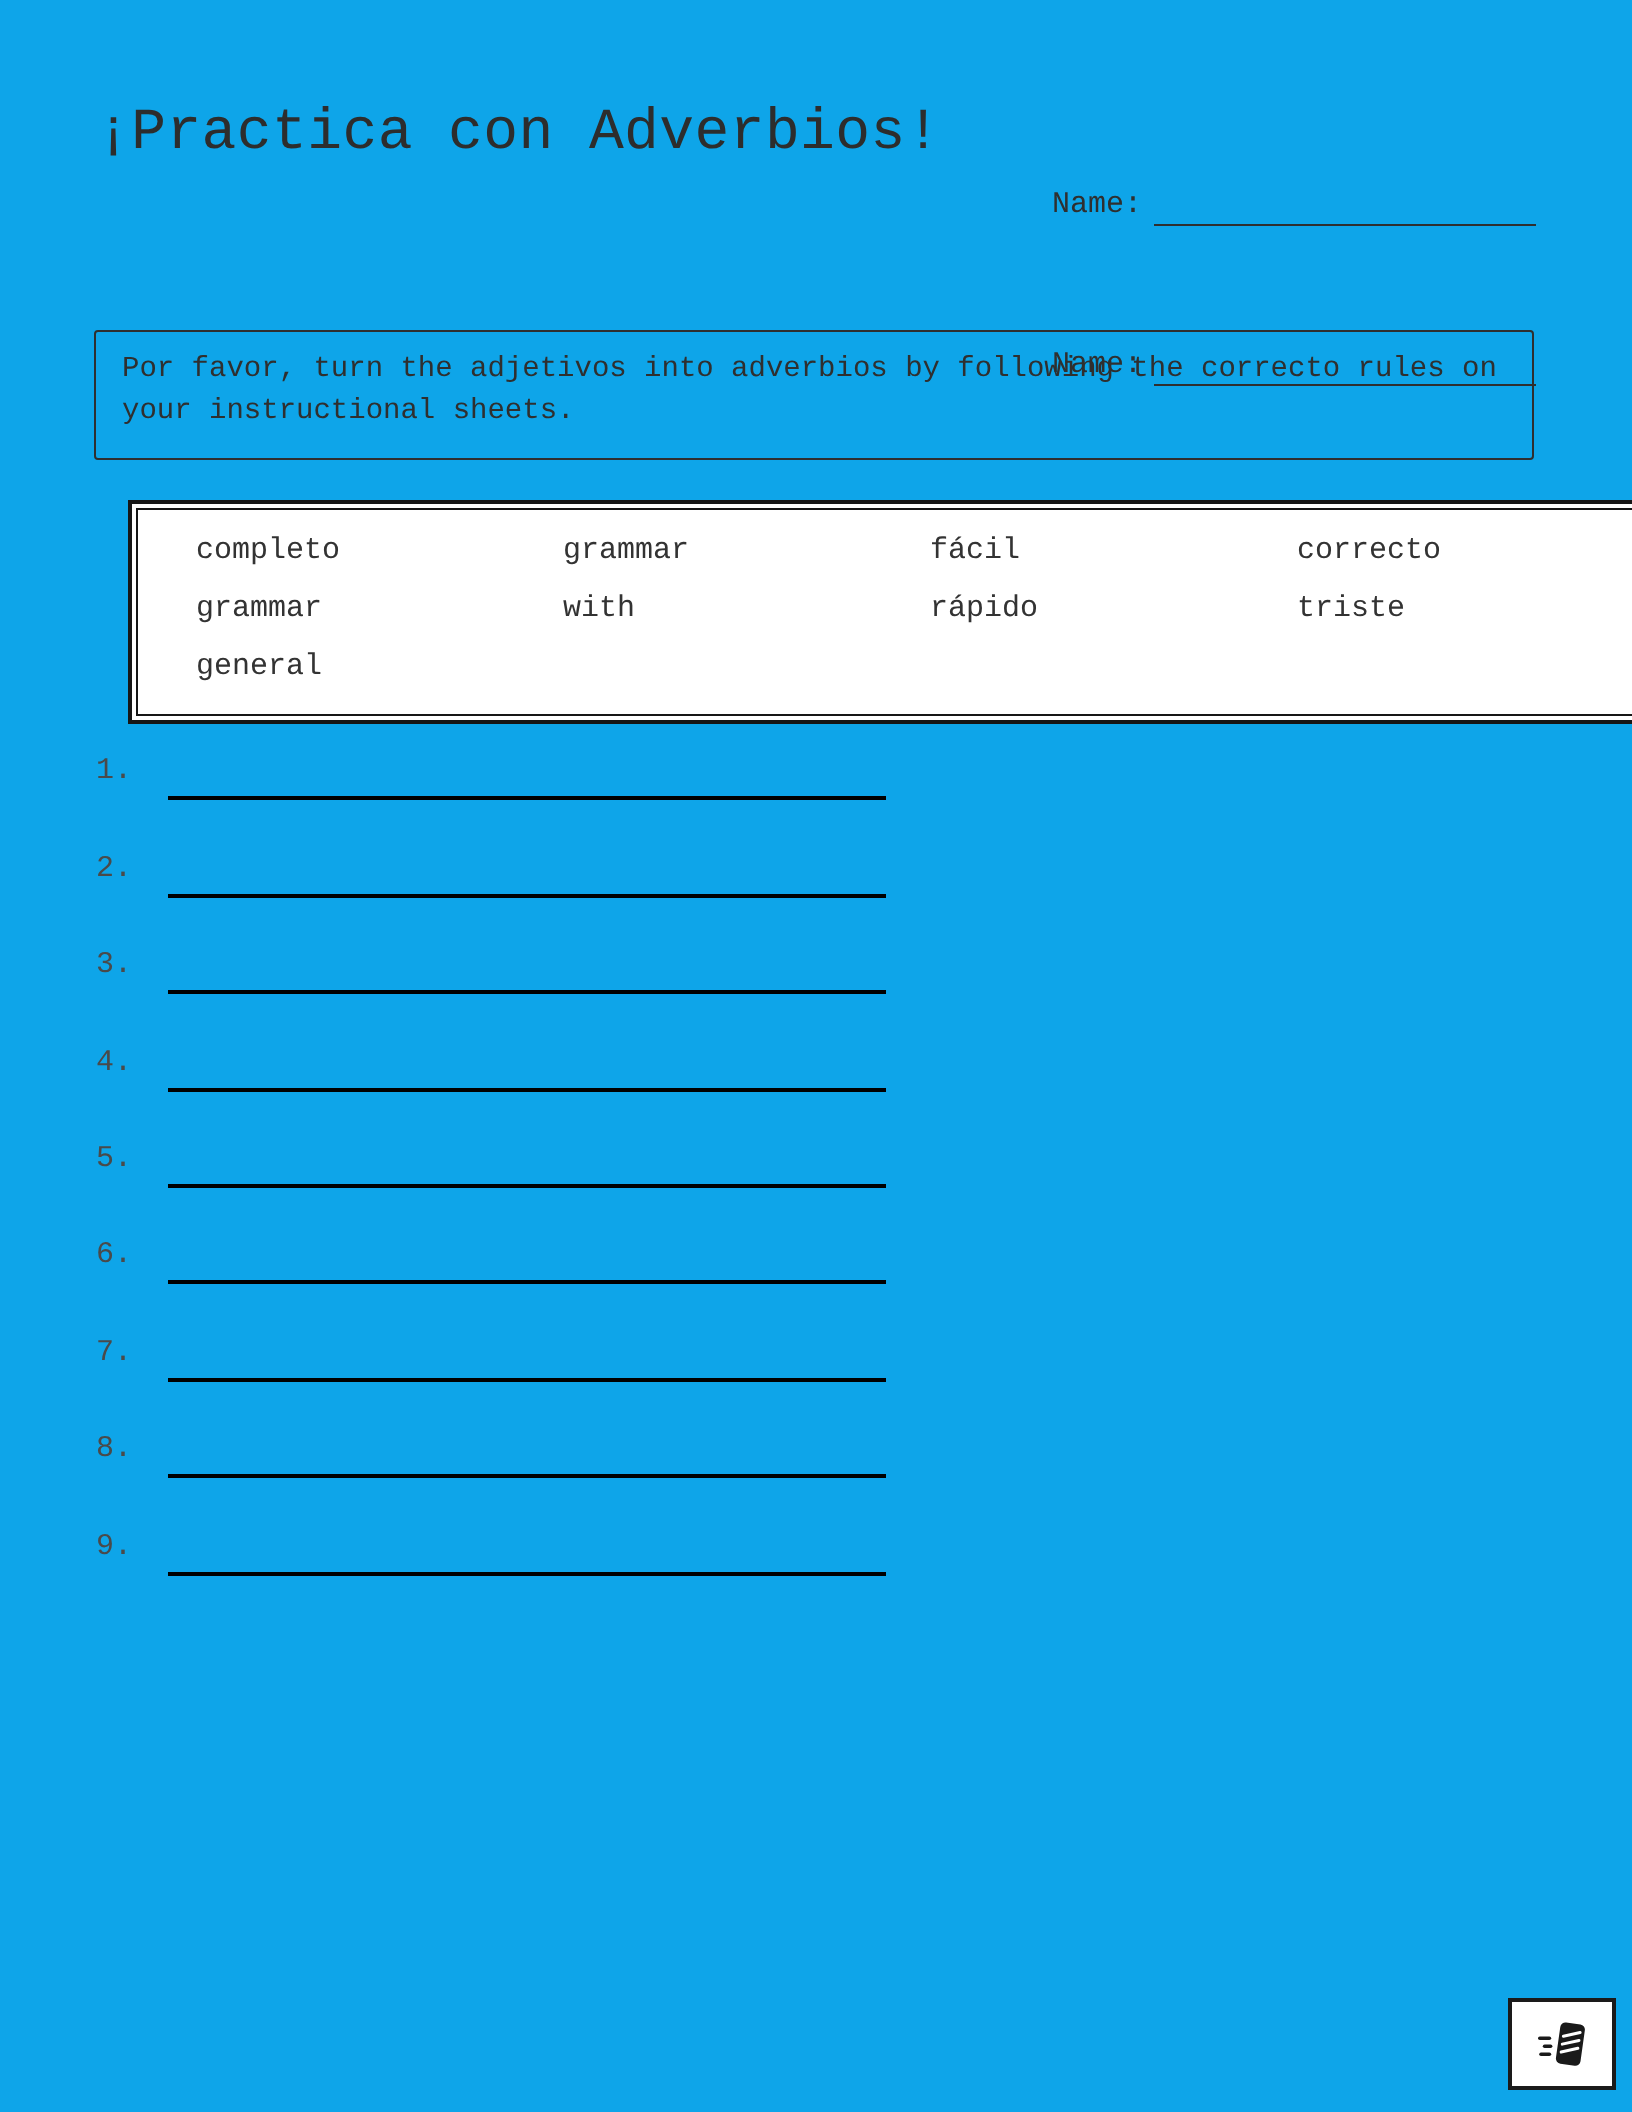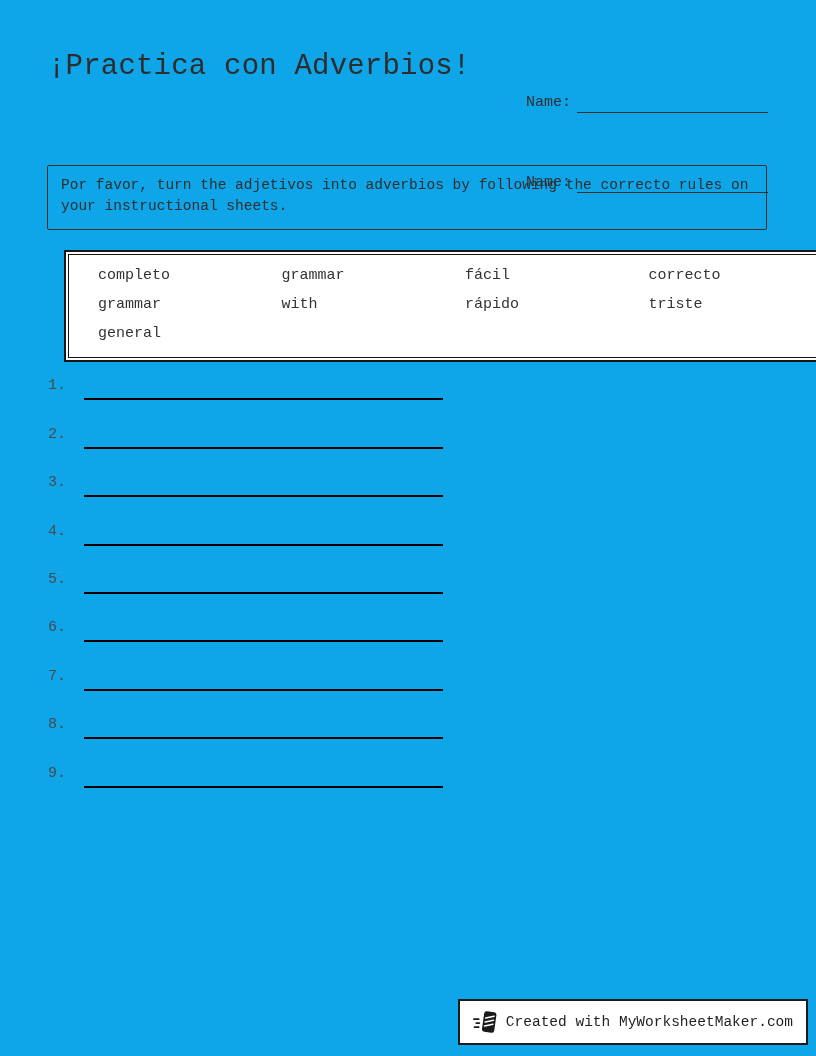--- a/index.html
+++ b/index.html
@@ -214,16 +214,15 @@
       </g>
       <g transform="rotate(8 16 13)">
         <rect x="10" y="2.6" width="12.4" height="20.8" rx="2.6" fill="#1a1a1a"></rect>
         <g stroke="#ffffff" stroke-width="1.5" stroke-linecap="round">
           <line x1="12.2" y1="9.6" x2="20.2" y2="6.6"></line>
           <line x1="12.2" y1="13.6" x2="20.2" y2="10.6"></line>
           <line x1="12.2" y1="17.6" x2="20.2" y2="14.6"></line>
         </g>
       </g>
     </svg>
-    <span class="footer-text">Created with MyWorksheetMaker.com</span>
   </div>
 
 </div>
 
 </body></html>

